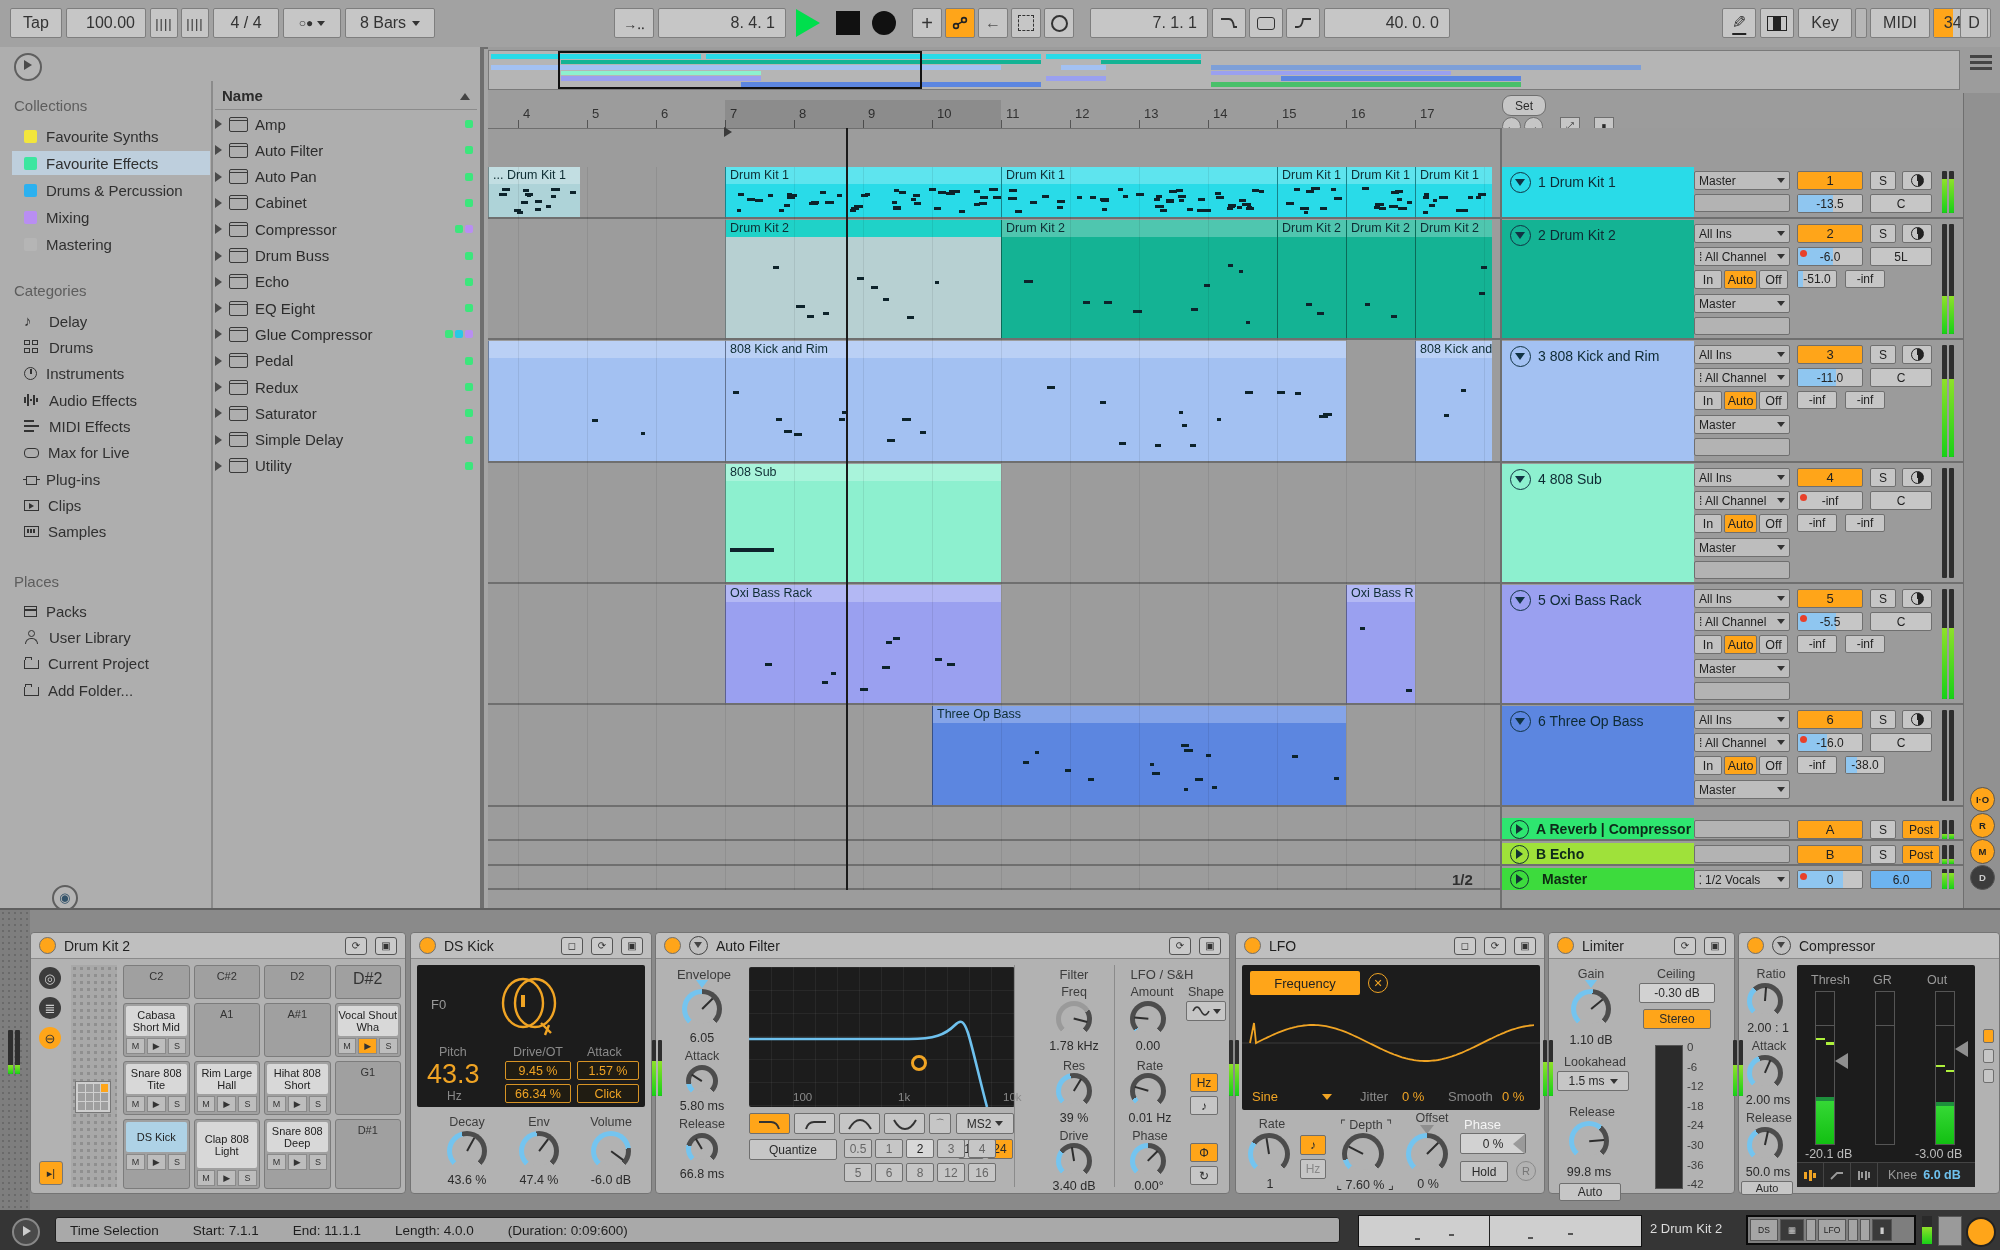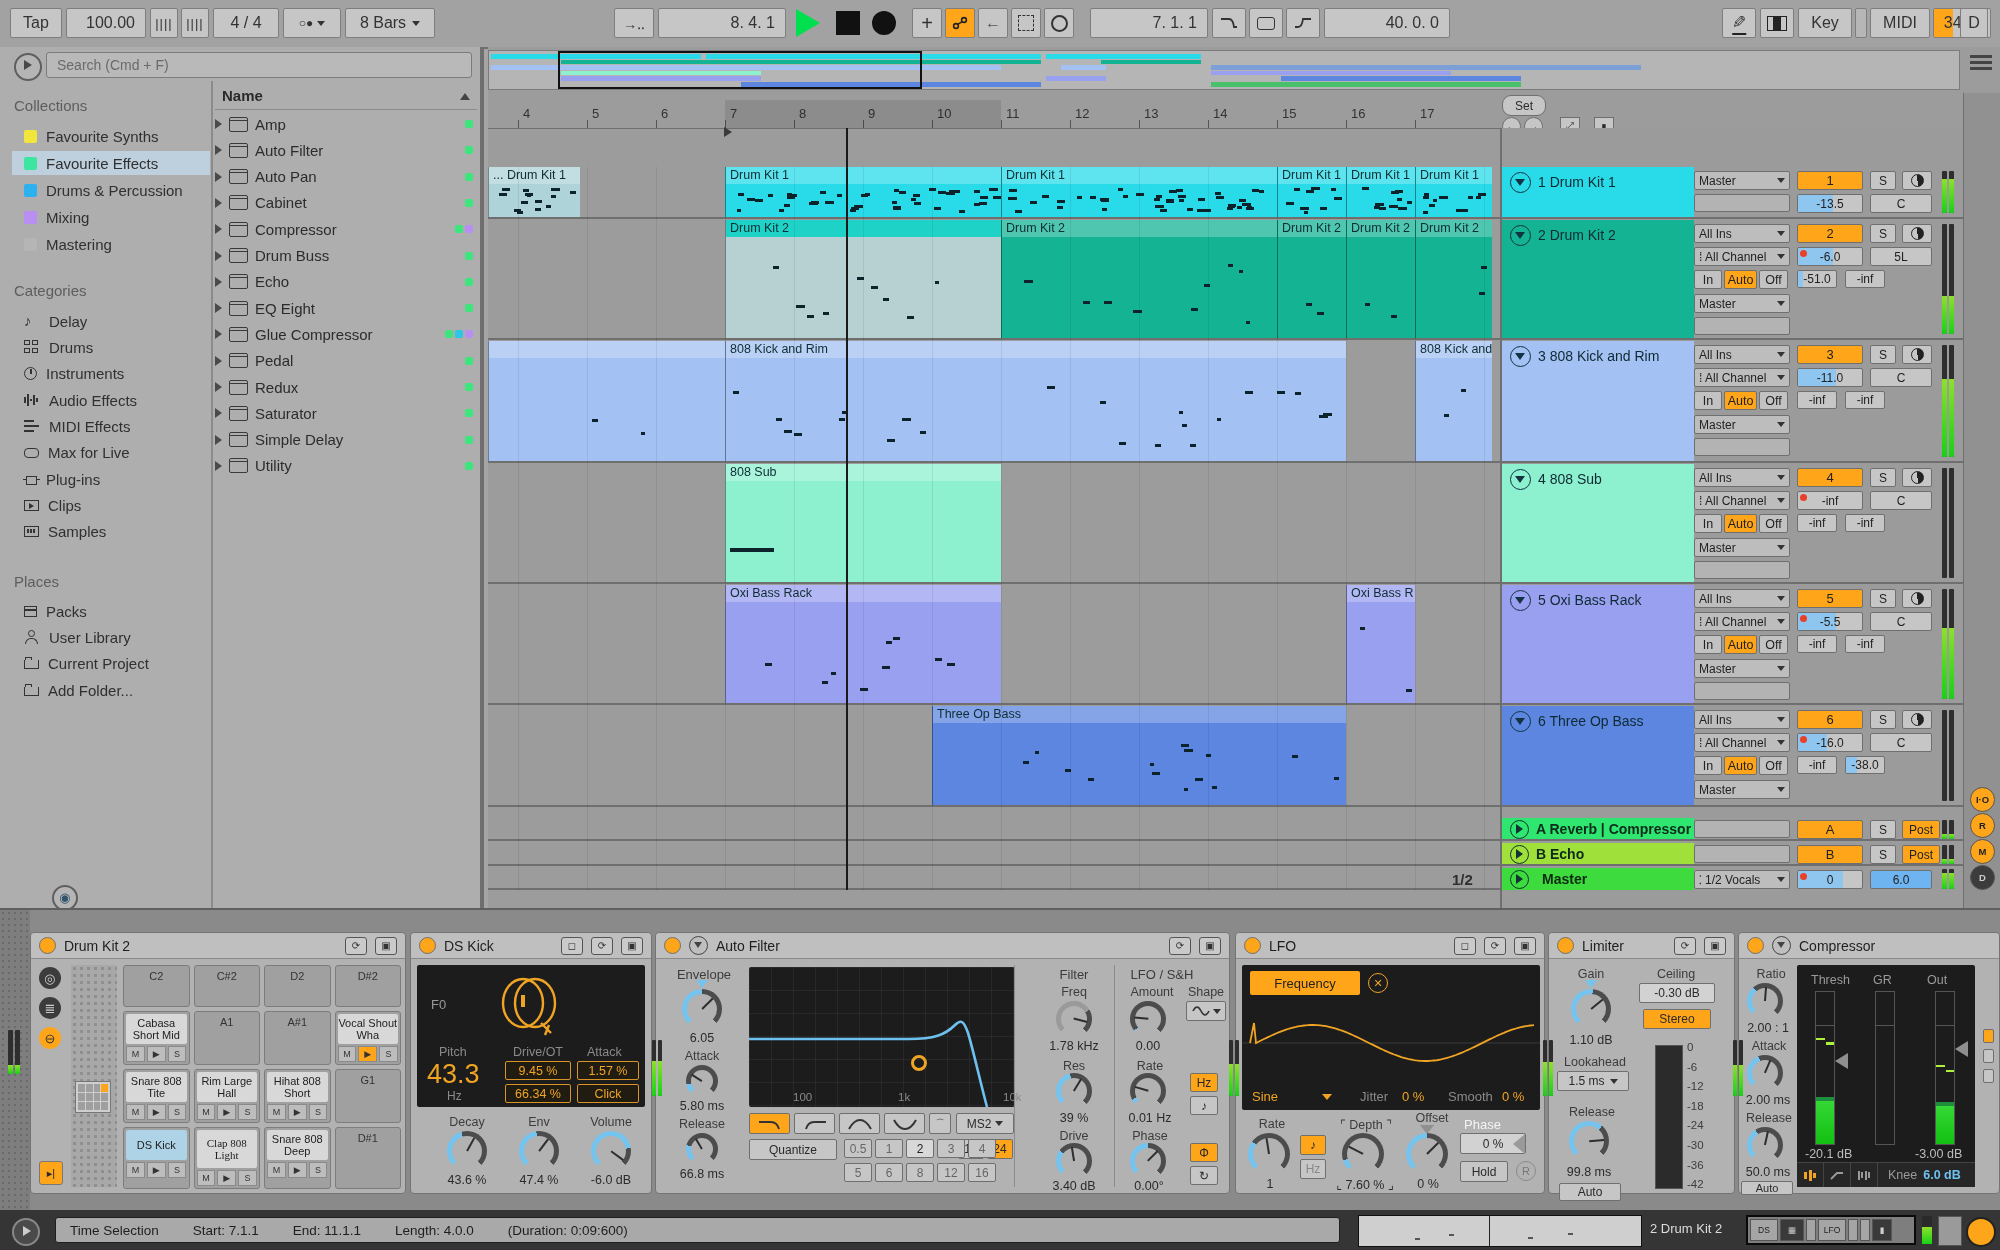--- a/index.html
+++ b/index.html
@@ -153,21 +153,20 @@
       <span style="position:relative">34 %</span>
     </div>
 
   </div>
   <div class="tbtn" style="top:8px;left:1960px;width:28px;position:absolute;z-index:5">D</div>
 
   <div id="browser">
     <div class="abs" style="left:14px;top:6px;width:24px;height:24px;border:2px solid #5f5f5f;border-radius:50%;background:#b5b5b5">
       <span style="position:absolute;left:8px;top:5px;width:0;height:0;border-top:5px solid transparent;border-bottom:5px solid transparent;border-left:8px solid #4a4a4a"></span>
     </div>
-    <div class="abs" style="left:46px;top:5px;width:426px;height:26px;background:#b9b9b9;border:1px solid #7c7c7c;border-radius:3px;display:flex;align-items:center;padding-left:10px;box-sizing:border-box;color:#6a6a6a;font-size:14px">Search (Cmd + F)</div>
     <div id="bsidebar">
         <div class="sechead" style="top: 50px;">Collections</div>
         <div class="side-item" style="top: 77px;">
           <div class="sw" style="background: rgb(242, 230, 60);"></div>
           <div style="overflow: hidden; white-space: nowrap;">Favourite Synths</div>
         </div>
         <div class="side-item sel" style="top: 104px;">
           <div class="sw" style="background: rgb(60, 230, 160);"></div>
           <div style="overflow: hidden; white-space: nowrap;">Favourite Effects</div>
         </div>
@@ -1122,21 +1121,21 @@
           <div style="background: rgb(160, 160, 160); border: 1px solid rgb(124, 124, 124); border-radius: 3px; position: relative; padding: 2px; box-sizing: border-box;">
             <div style="position: absolute; left: 0px; right: 0px; top: 4px; text-align: center; font-size: 11px; color: rgb(51, 51, 51);">C2</div>
           </div>
           <div style="background: rgb(160, 160, 160); border: 1px solid rgb(124, 124, 124); border-radius: 3px; position: relative; padding: 2px; box-sizing: border-box;">
             <div style="position: absolute; left: 0px; right: 0px; top: 4px; text-align: center; font-size: 11px; color: rgb(51, 51, 51);">C#2</div>
           </div>
           <div style="background: rgb(160, 160, 160); border: 1px solid rgb(124, 124, 124); border-radius: 3px; position: relative; padding: 2px; box-sizing: border-box;">
             <div style="position: absolute; left: 0px; right: 0px; top: 4px; text-align: center; font-size: 11px; color: rgb(51, 51, 51);">D2</div>
           </div>
           <div style="background: rgb(160, 160, 160); border: 1px solid rgb(124, 124, 124); border-radius: 3px; position: relative; padding: 2px; box-sizing: border-box;">
-            <div style="position: absolute; left: 0px; right: 0px; top: 4px; text-align: center; font-size: 11px; color: rgb(51, 51, 51);">D#2</div>
+            <div style="position: absolute; left: 0px; right: 0px; top: 4px; text-align: center; font-size: 16px; color: rgb(51, 51, 51);">D#2</div>
           </div>
           <div style="background: rgb(160, 160, 160); border: 1px solid rgb(124, 124, 124); border-radius: 3px; position: relative; padding: 2px; box-sizing: border-box;">
             <div class="padname" style="height: 30px;">Cabasa Short Mid</div>
             <div class="padmini">
               <div>M</div>
               <div>▶</div>
               <div>S</div>
             </div>
           </div>
           <div style="background: rgb(160, 160, 160); border: 1px solid rgb(124, 124, 124); border-radius: 3px; position: relative; padding: 2px; box-sizing: border-box;">
@@ -1182,21 +1181,21 @@
           </div>
           <div style="background: rgb(160, 160, 160); border: 1px solid rgb(124, 124, 124); border-radius: 3px; position: relative; padding: 2px; box-sizing: border-box;">
             <div class="padname" style="height: 30px; background: rgb(174, 210, 230);">DS Kick</div>
             <div class="padmini">
               <div>M</div>
               <div>▶</div>
               <div>S</div>
             </div>
           </div>
           <div style="background: rgb(160, 160, 160); border: 1px solid rgb(124, 124, 124); border-radius: 3px; position: relative; padding: 2px; box-sizing: border-box;">
-            <div class="padname" style="height: 38px; font-family: Liberation Serif, serif;">Clap 808 Light</div>
+            <div class="padname" style="height: 46px;">Clap 808 Light</div>
             <div class="padmini">
               <div>M</div>
               <div>▶</div>
               <div>S</div>
             </div>
           </div>
           <div style="background: rgb(160, 160, 160); border: 1px solid rgb(124, 124, 124); border-radius: 3px; position: relative; padding: 2px; box-sizing: border-box;">
             <div class="padname" style="height: 30px;">Snare 808 Deep</div>
             <div class="padmini">
               <div>M</div>

